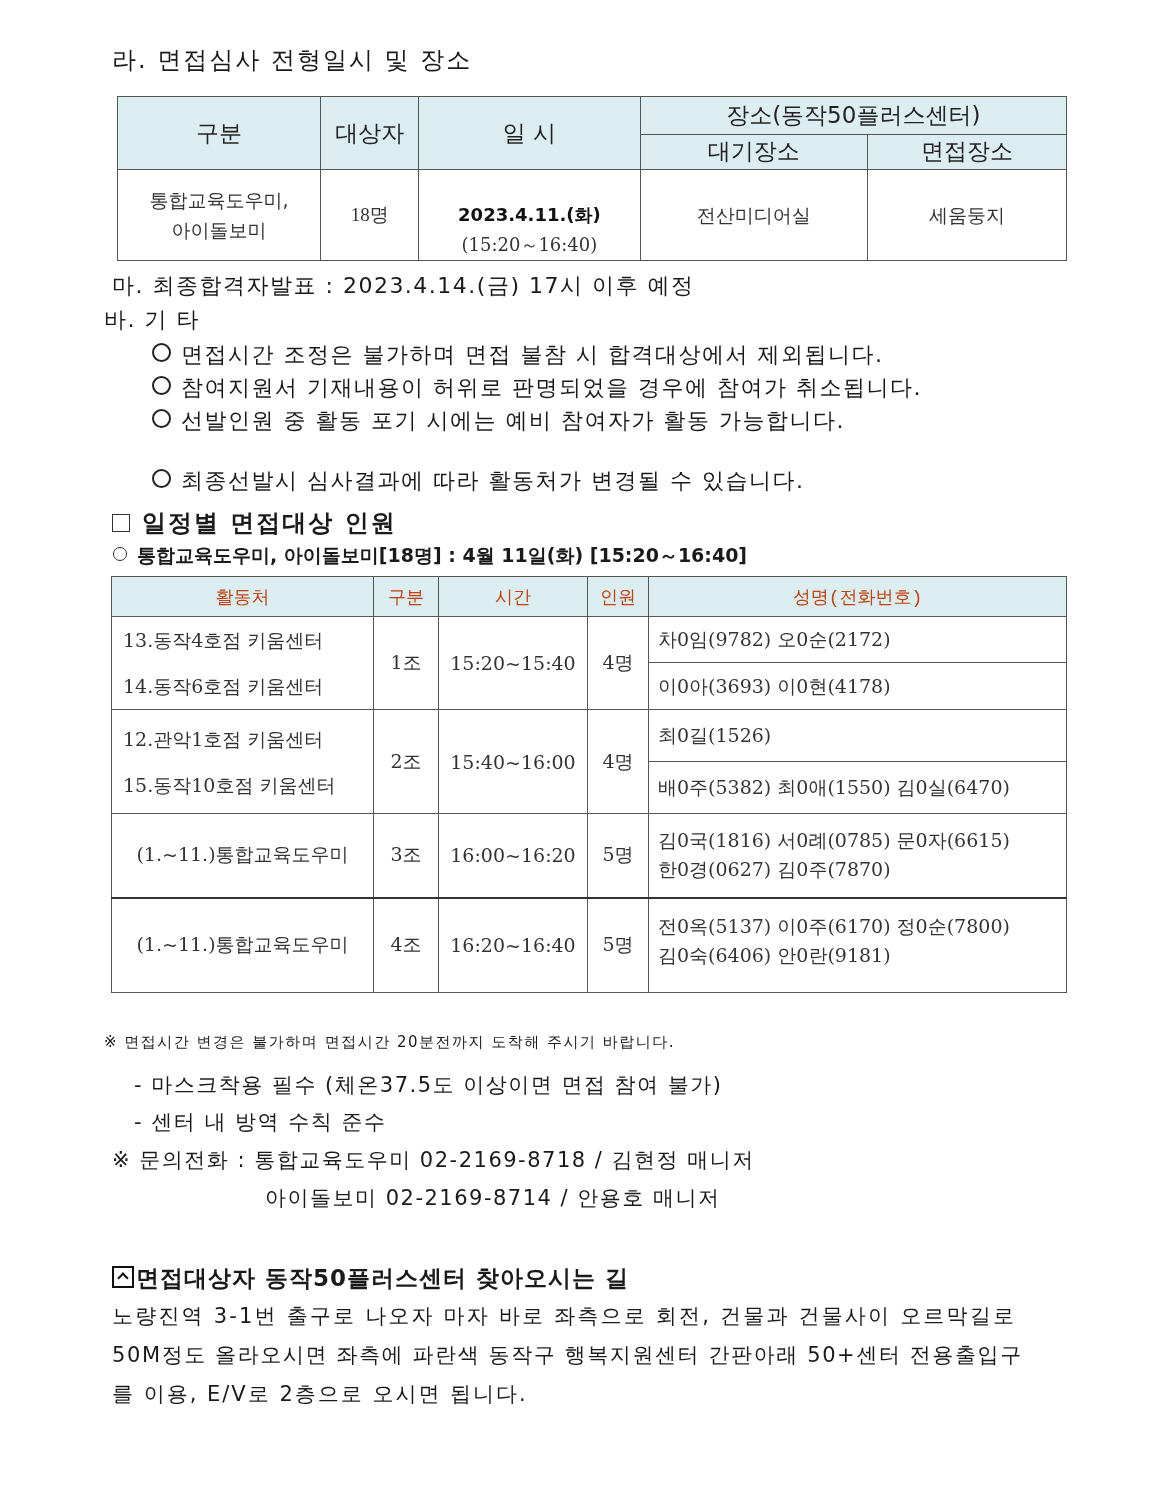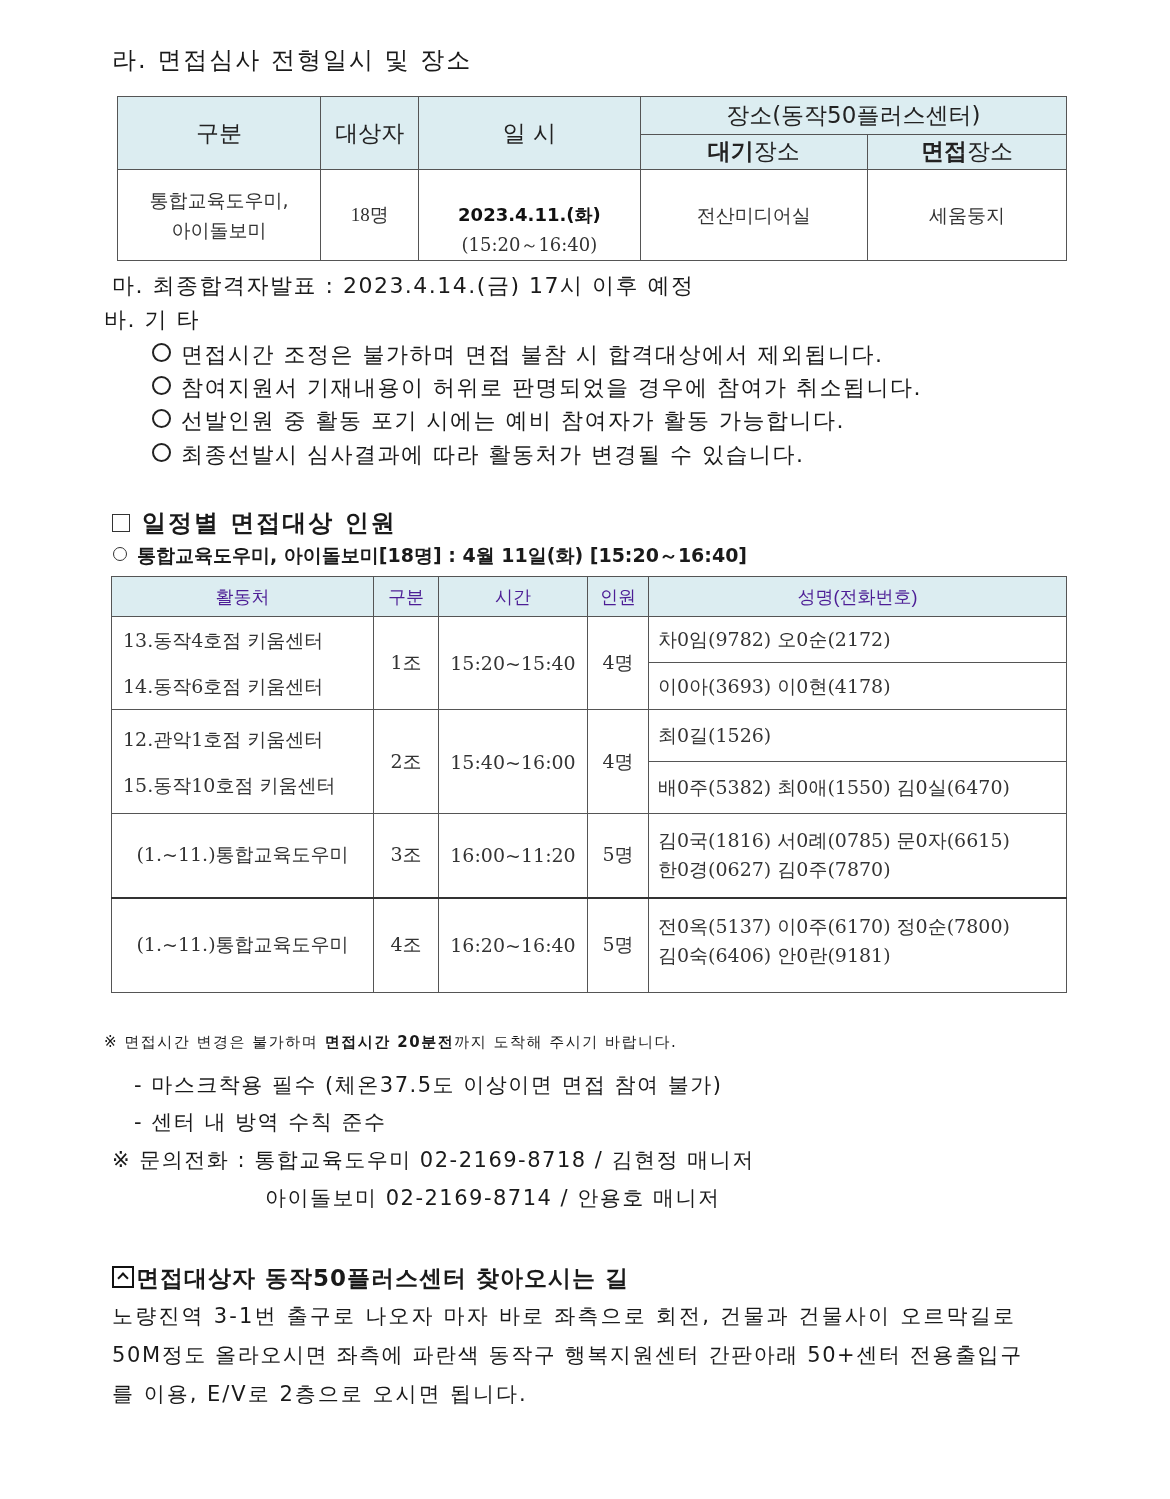--- a/index.html
+++ b/index.html
@@ -21,25 +21,25 @@
     table { border-collapse: collapse; table-layout: fixed; }
     td, th { border: 1px solid #555; text-align: center; vertical-align: middle; padding: 0; }
     .hdr { background: #dcedf1; font-weight: normal; }
 
     
     #t1 { left: 117px; top: 96px; width: 950px; }
     #t1 th { font-family: "DejaVu Sans", "Liberation Sans", sans-serif; font-size: 23px; color: #222; }
     #t1 td { font-family: "DejaVu Sans", "Liberation Sans", sans-serif; font-size: 19px; line-height: 30px; color:#333;}
     #t1 .date-bold { font-weight: bold; font-family: "DejaVu Sans", "Liberation Sans", sans-serif; font-size: 18px; color:#111;margin-top:30px;}
     #t1 .date-sub { font-size: 18px; color:#333; }
-    .b { font-weight: bold; }
+    .b { font-weight: normal; }
 
     
     #t2 { left: 111px; top: 576px; width: 955px; }
-    #t2 th { font-family: Liberation Sans, sans-serif; font-size: 18px; height: 39px; color:#4c1d95; }
+    #t2 th { font-family: Liberation Mono, monospace; font-size: 18px; height: 39px; color:#c2410c; }
     #t2 td { font-family: "DejaVu Serif", "Liberation Serif", serif; font-size: 19px; color:#333; }
     #t2 td.names { text-align: left; padding-left: 9px; line-height: 29px; margin-left: 8px; }
     #t2 td.site { text-align: left; padding-left: 11px; }
     #t2 td.site.center { text-align: center; padding-left: 0; }
     .site-line { display: block; line-height: 46px; }
     .thick-top td { border-top: 2px solid #333; }
 
     .checkbox-sq {
       display: inline-block; width: 16px; height: 16px; border: 1.5px solid #333;
       vertical-align: -1px; margin-right: 12px;
@@ -100,21 +100,21 @@
   </tr>
 </tbody>
   </table>
 
 <div class="abs line" style="left:112px; top:271px;">마. 최종합격자발표 : 2023.4.14.(금) 17시 이후 예정</div>
 
 <div class="abs line" style="left:104px; top:305px;">바. 기 타</div>
 <div class="abs line" style="left:152px; top:340px;"><span class="circle-bullet"></span><span>면접시간 조정은 불가하며 면접 불참 시 합격대상에서 제외됩니다.</span></div>
 <div class="abs line" style="left:152px; top:373px;"><span class="circle-bullet"></span><span>참여지원서 기재내용이 허위로 판명되었을 경우에 참여가 취소됩니다.</span></div>
 <div class="abs line" style="left:152px; top:406px;"><span class="circle-bullet"></span><span>선발인원 중 활동 포기 시에는 예비 참여자가 활동 가능합니다.</span></div>
-<div class="abs line" style="left:152px; top:440px;"><span class="circle-bullet"></span><span>최종선발시 심사결과에 따라 활동처가 변경될 수 있습니다.</span></div>
+<div class="abs line" style="left:152px; top:466px;"><span class="circle-bullet"></span><span>최종선발시 심사결과에 따라 활동처가 변경될 수 있습니다.</span></div>
 
 <div class="abs heading" style="left:112px; top:507px; font-weight:bold; font-size:24px;"><span class="checkbox-sq"></span><span>일정별 면접대상 인원</span></div>
 <div class="abs" style="left:113px; top:543px; font-family:'DejaVu Sans','Liberation Sans',sans-serif; font-size:19px; font-weight:bold; white-space:nowrap;"><span class="circle-small"></span><span>통합교육도우미, 아이돌보미[18명] : 4월 11일(화) [15:20～16:40]</span></div>
 
 <table id="t2" class="abs">
   <colgroup>
     <col style="width:262px">
       <col style="width:65px">
       <col style="width:149px">
       <col style="width:61px">
@@ -153,21 +153,21 @@
     <td rowspan="2">4명</td>
     <td class="names">최0길(1526)</td>
   </tr>
   <tr style="height:52px">
     <td class="names">배0주(5382) 최0애(1550) 김0실(6470)</td>
   </tr>
 
   <tr style="height:84px">
     <td class="site center">(1.~11.)통합교육도우미</td>
     <td>3조</td>
-    <td>16:00~11:20</td>
+    <td>16:00~16:20</td>
     <td>5명</td>
     <td class="names">
       <div>김0국(1816) 서0례(0785) 문0자(6615)</div>
       <div>한0경(0627) 김0주(7870)</div>
     </td>
   </tr>
 
   <tr class="thick-top" style="height:95px">
     <td class="site center">(1.~11.)통합교육도우미</td>
     <td>4조</td>

